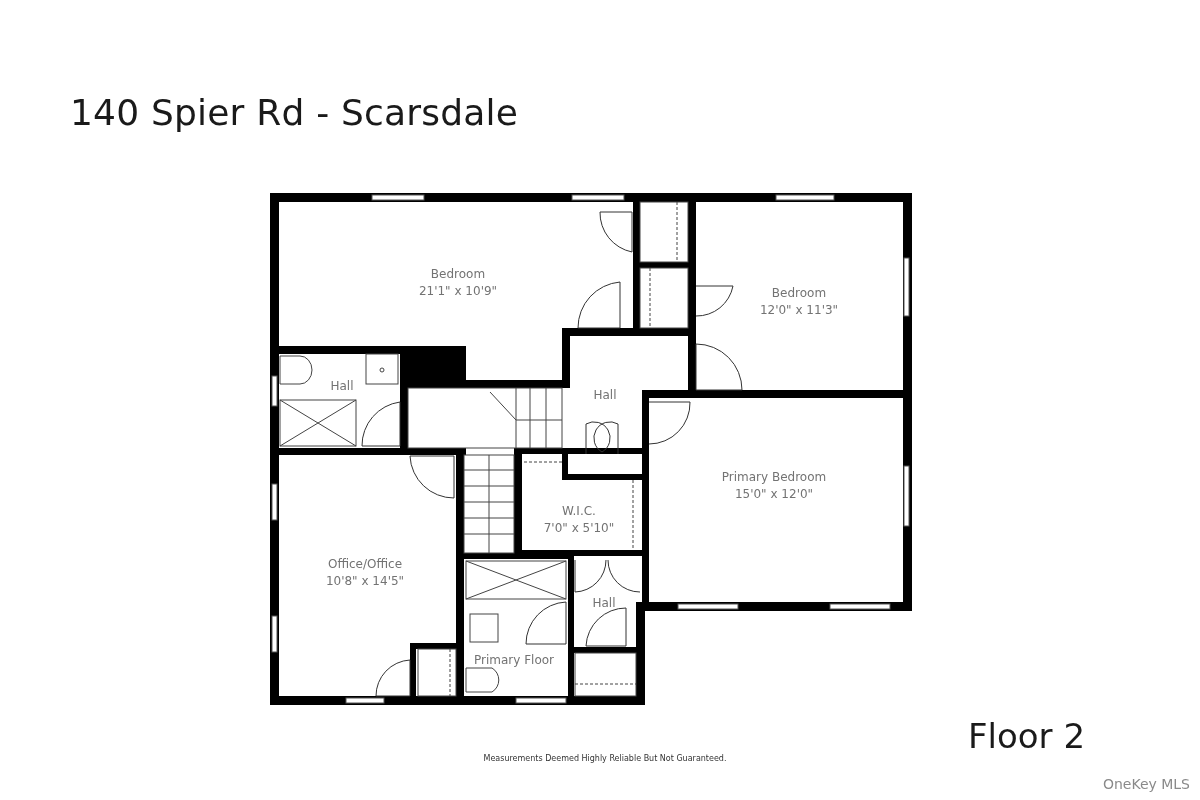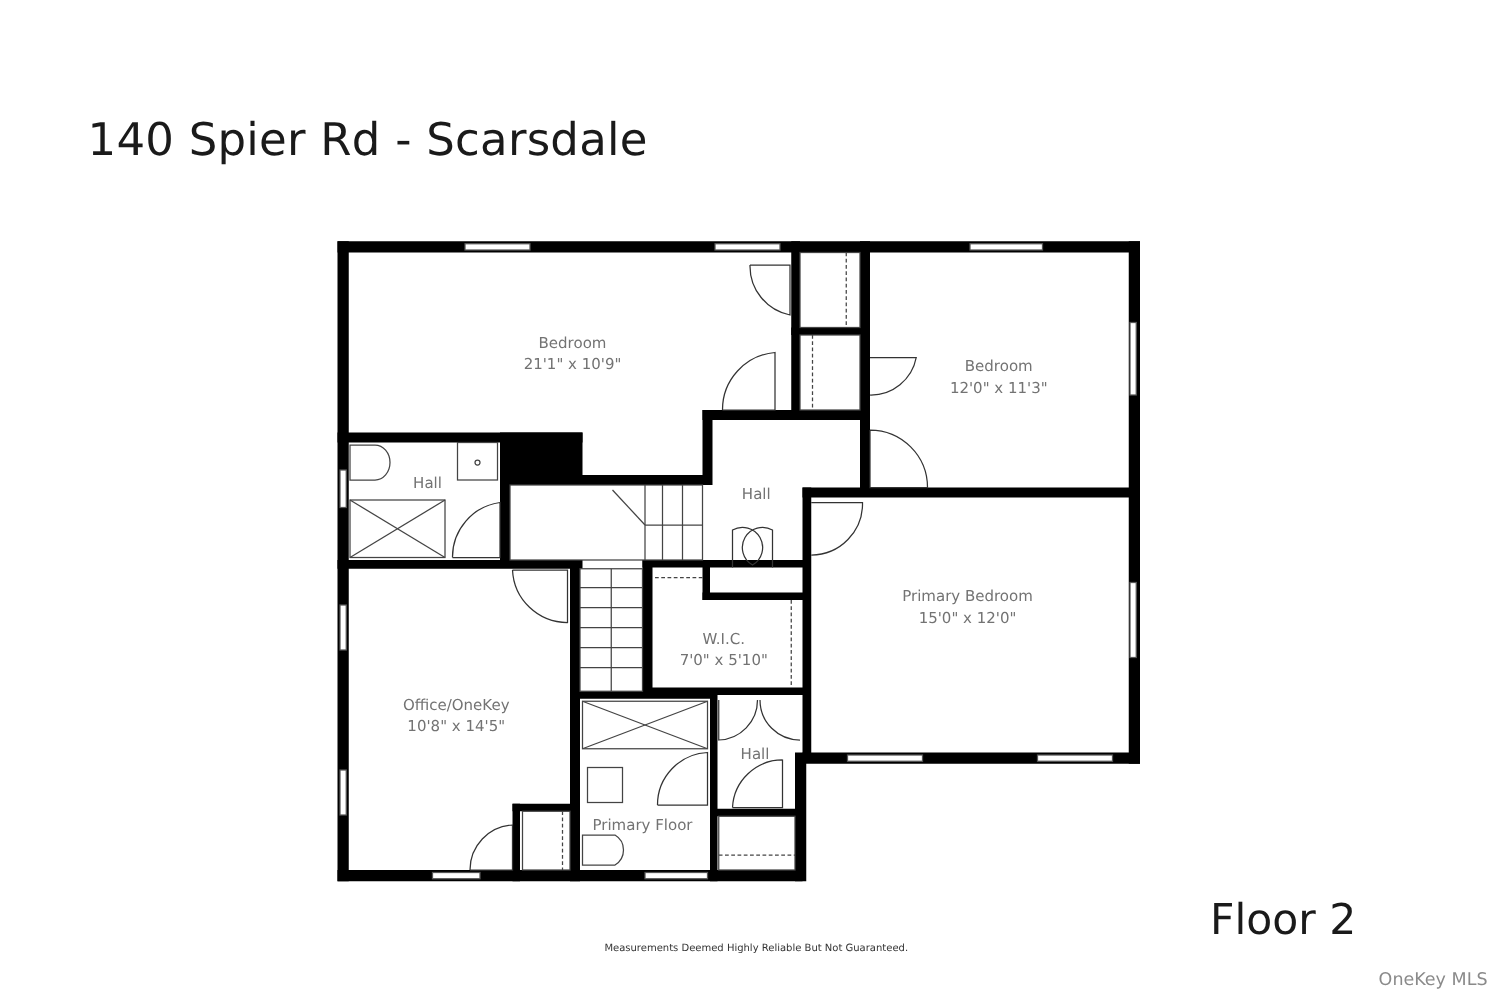--- a/index.html
+++ b/index.html
@@ -135,21 +135,21 @@
   </div>
 <div class="lbl" style="left:579px;top:503px;text-align:center;">
     <div>W.I.C.</div>
     <div>7'0" x 5'10"</div>
   </div>
 <div class="lbl" style="left:774px;top:469px;">
     <div>Primary Bedroom</div>
     <div>15'0" x 12'0"</div>
   </div>
 <div class="lbl" style="left:365px;top:556px;">
-    <div>Office/OneKey</div>
+    <div>Office/Office</div>
     <div>10'8" x 14'5"</div>
   </div>
 <div class="lbl" style="left:604px;top:595px;">
     <div>Hall</div>
   </div>
 <div class="lbl" style="left:514px;top:652px;">
     <div>Primary Floor</div>
   </div>
 
 <div class="floor">Floor 2</div>

